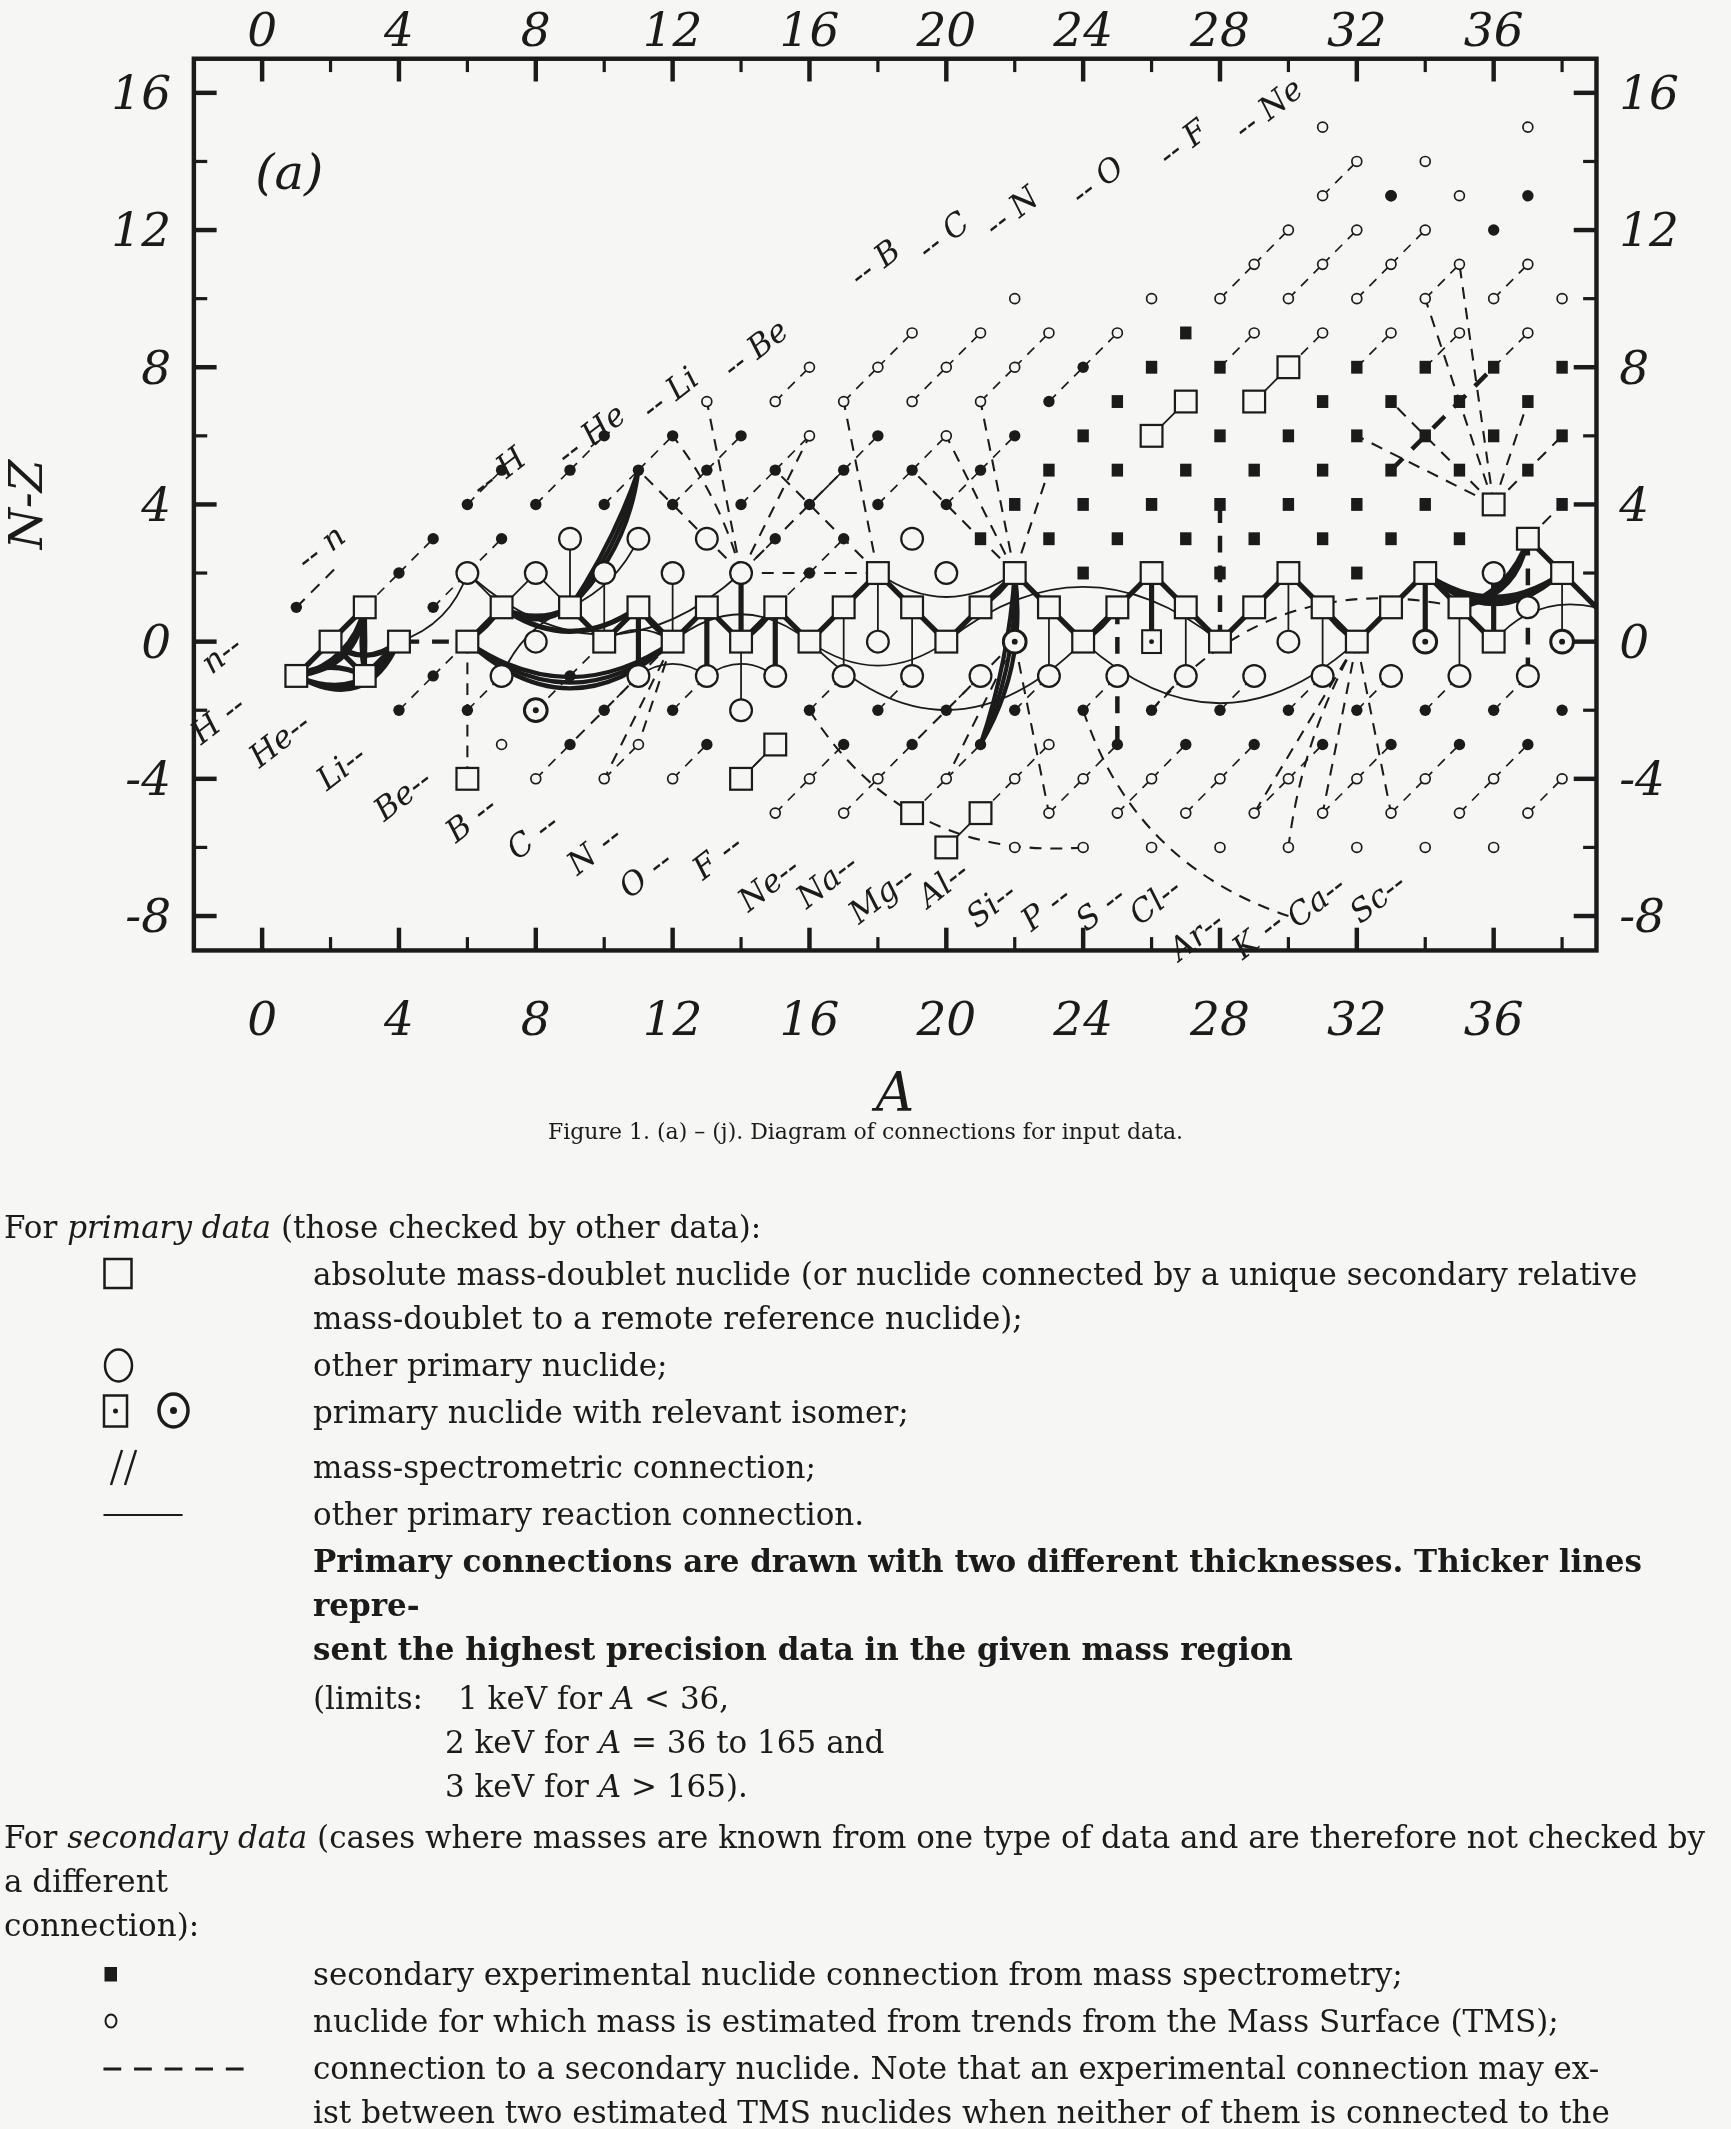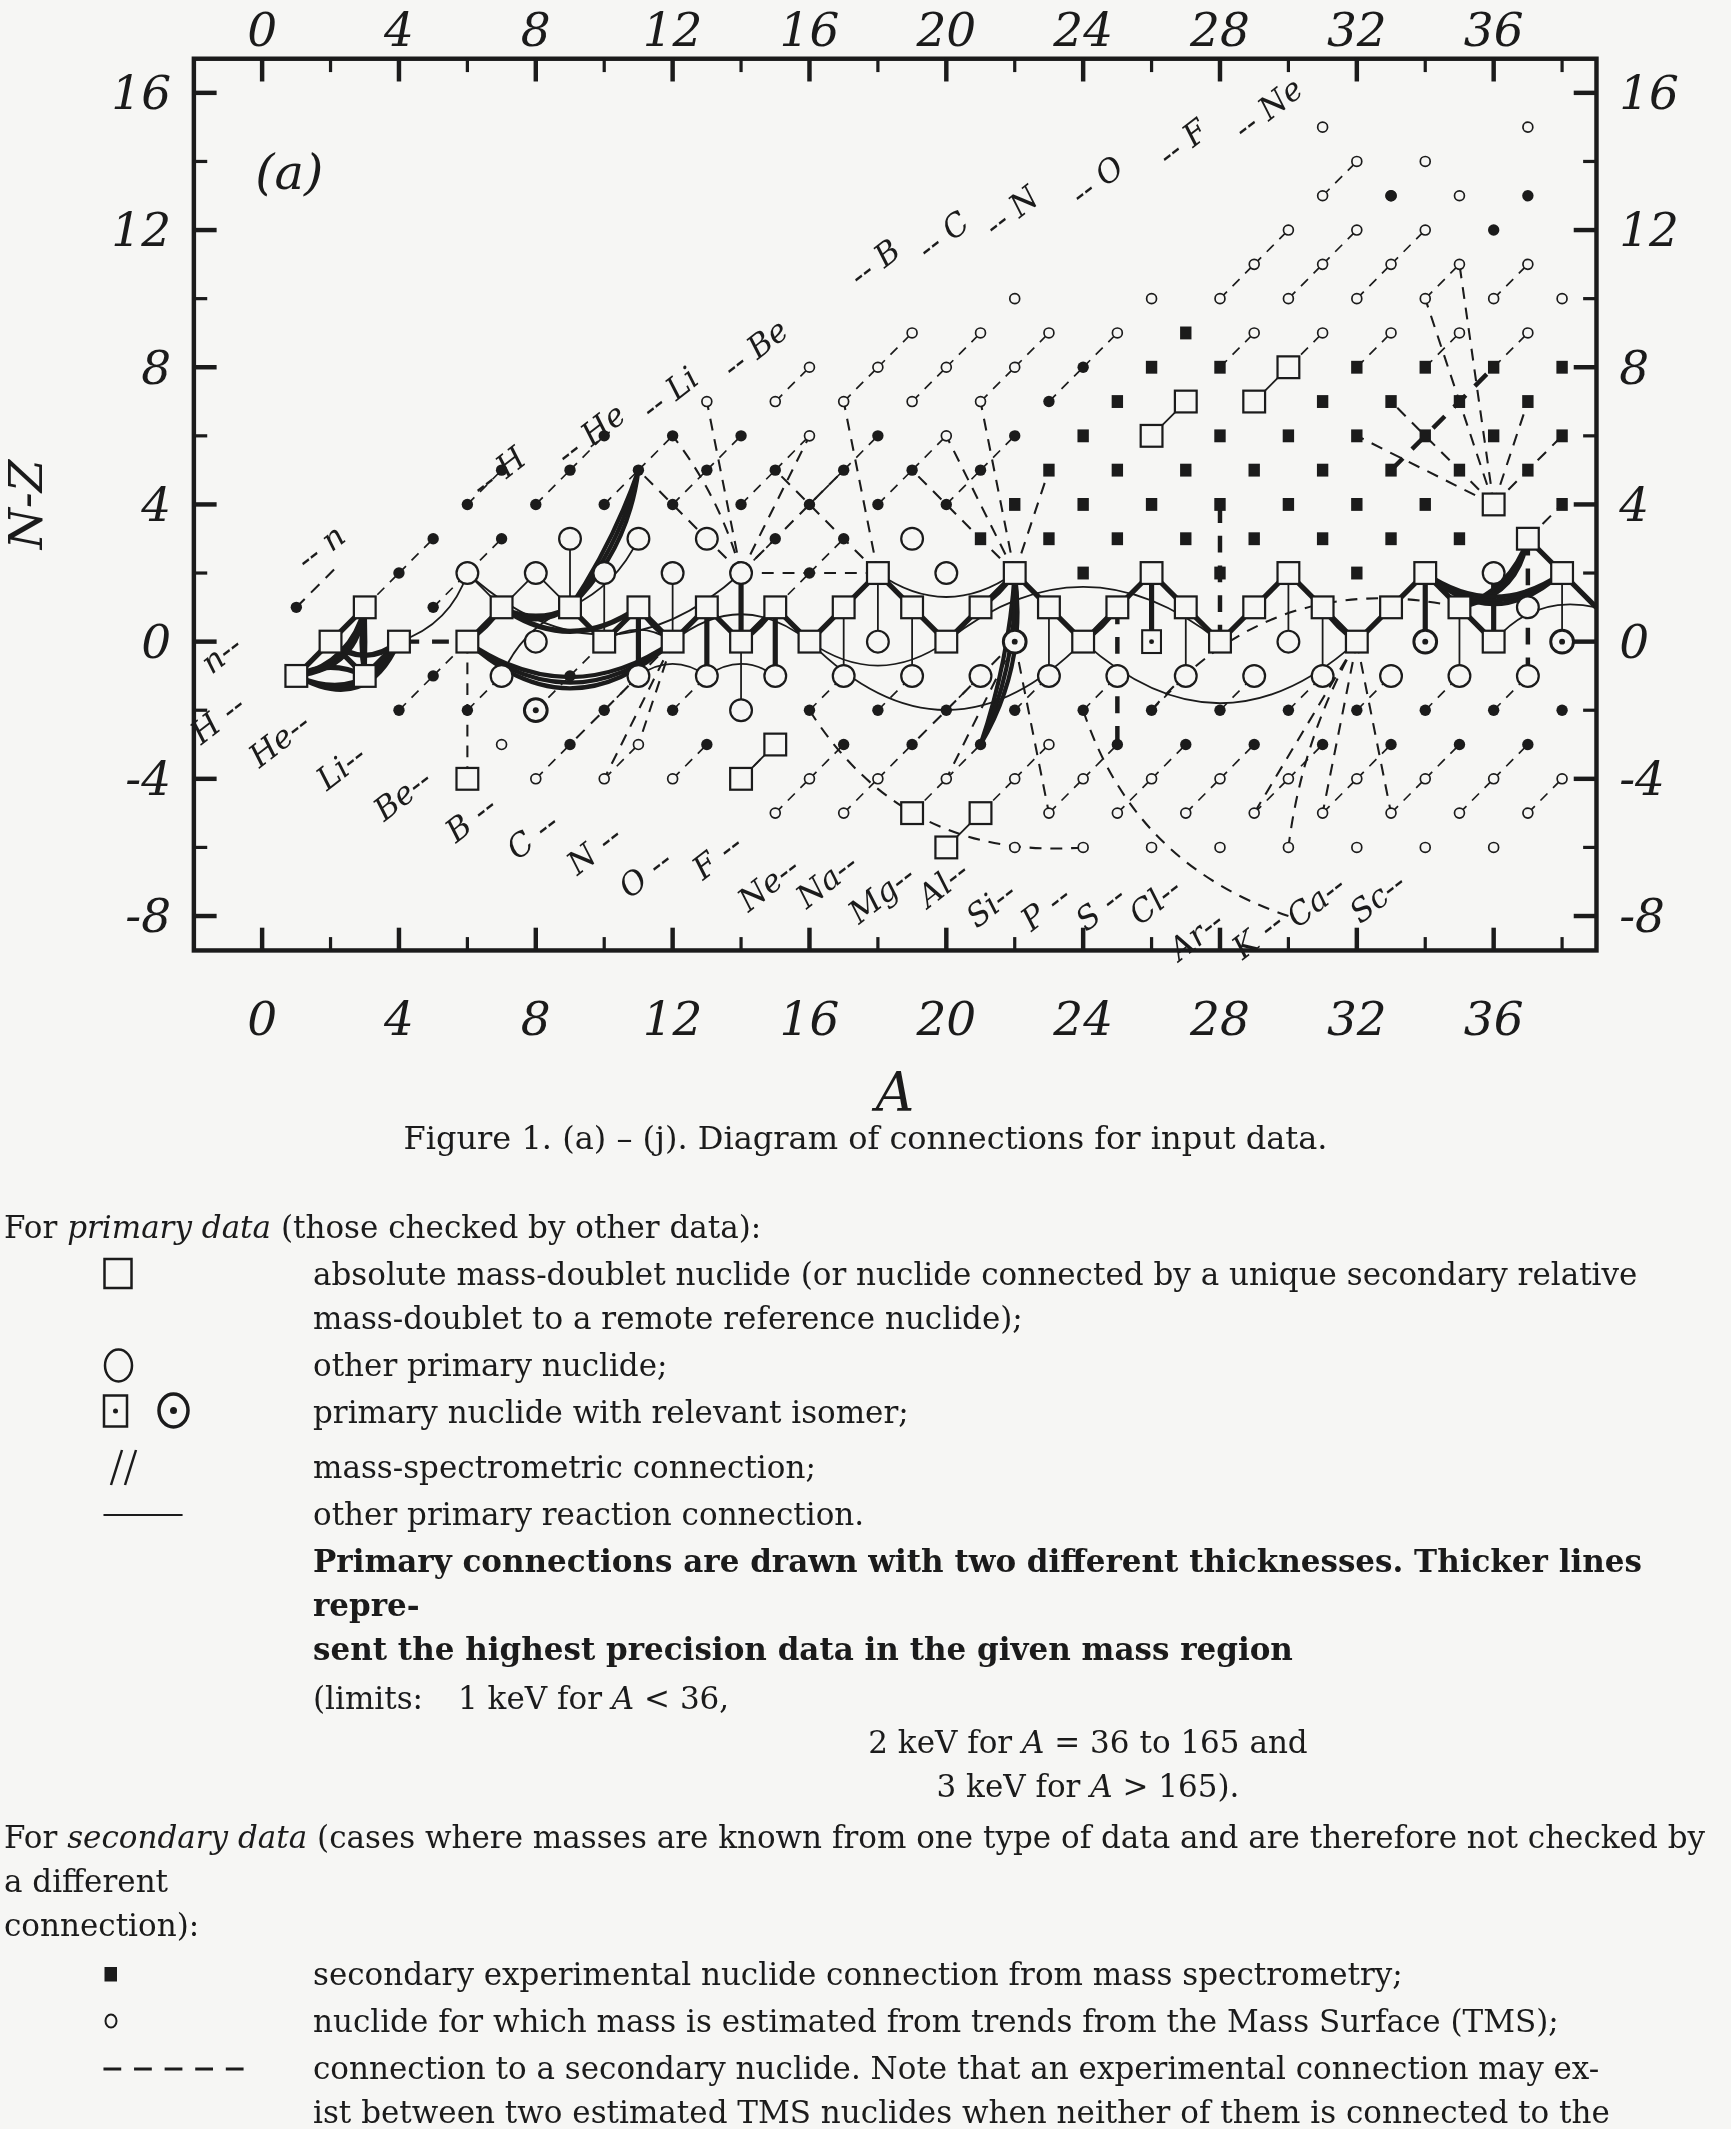--- a/index.html
+++ b/index.html
@@ -5,29 +5,29 @@
   html,body{margin:0;padding:0;}
   body{
     width:1731px;height:2129px;position:relative;
     background:#f6f6f4;color:#1b1b1b;
     font-family:"DejaVu Serif","Liberation Serif",serif;
   }
   #chart-wrap{position:absolute;top:0;left:0;width:1731px;height:1116px;}
   #chart{display:block;}
   .caption{
     position:absolute;top:1119px;left:0;width:1731px;
-    text-align:center;font-size:32px;
+    text-align:center;font-size:22px;
   }
   .legend{position:absolute;top:1205px;left:0;width:1731px;font-size:31px;line-height:44px;}
   .intro{margin:0 0 3px 4px;}
   .lg-row{display:flex;align-items:flex-start;margin-bottom:3px;}
   .lg-sym{flex:0 0 313px;box-sizing:border-box;padding-left:101px;display:flex;align-items:center;gap:24px;min-height:44px;}
   .lg-txt{flex:1 1 auto;padding-right:7px;}
   .note{margin:2px 0 4px 313px;font-weight:bold;}
-  .limits{margin:5px 0 4px 313px;text-align:center;}
+  .limits{margin:5px 0 4px 313px;}
   .limits .cont{margin-left:132px;}
   .limits-first{display:flex;gap:35px;}
   .sec-intro{margin:7px 0 5px 4px;}
   i.em{font-style:italic;}
   .mi{font-style:italic;}
   svg line, svg rect, svg circle, svg path{vector-effect:none;}
 </style>
 </head>
 <body>
 

